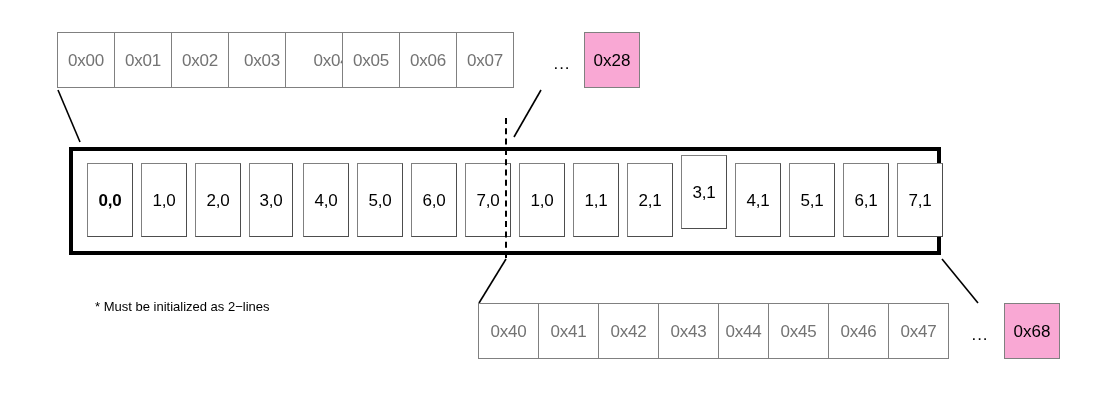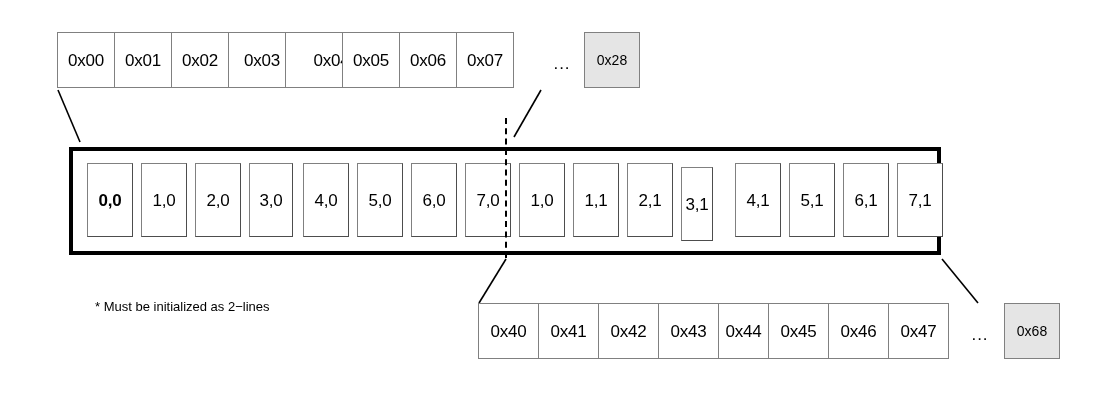--- a/index.html
+++ b/index.html
@@ -40,21 +40,21 @@
     box-sizing: border-box;
     border: 1px solid #808080;
     border-right-color: #000000;
     background: #ffffff;
     display: flex;
     align-items: center;
     justify-content: center;
     font-size: 17px;
     line-height: 1;
     letter-spacing: -0.2px;
-    color: #000000;
+    color: #737373;
   }
   .addr-cell.last-in-group {
     border-right-color: #808080;
   }
 
   .ellipsis {
     box-sizing: border-box;
     display: flex;
     align-items: flex-end;
     justify-content: center;
@@ -63,25 +63,25 @@
     letter-spacing: 1px;
     color: #000000;
     border: none;
     background: transparent;
   }
 
   .addr-standalone {
     position: absolute;
     box-sizing: border-box;
     border: 1px solid #808080;
-    background: #e5e5e5;
+    background: #f9a8d4;
     display: flex;
     align-items: center;
     justify-content: center;
-    font-size: 14px;
+    font-size: 17px;
     line-height: 1;
     color: #000000;
   }
 
   
   #buffer-rect {
     position: absolute;
     box-sizing: border-box;
     border: 4px solid #000000;
     background: #ffffff;
@@ -200,21 +200,21 @@
         </div>
       <div class="buf-cell" style="left:446px; top:12px; width:46px; height:74px;">
           <span>1,0</span>
         </div>
       <div class="buf-cell" style="left:500px; top:12px; width:46px; height:74px;">
           <span>1,1</span>
         </div>
       <div class="buf-cell" style="left:554px; top:12px; width:46px; height:74px;">
           <span>2,1</span>
         </div>
-      <div class="buf-cell" style="left:608px; top:16px; width:32px; height:74px;text-align:center;">
+      <div class="buf-cell" style="left:608px; top:4px; width:46px; height:74px;text-align:center;">
           <span>3,1</span>
         </div>
       <div class="buf-cell" style="left:662px; top:12px; width:46px; height:74px;">
           <span>4,1</span>
         </div>
       <div class="buf-cell" style="left:716px; top:12px; width:46px; height:74px;">
           <span>5,1</span>
         </div>
       <div class="buf-cell" style="left:770px; top:12px; width:46px; height:74px;">
           <span>6,1</span>

